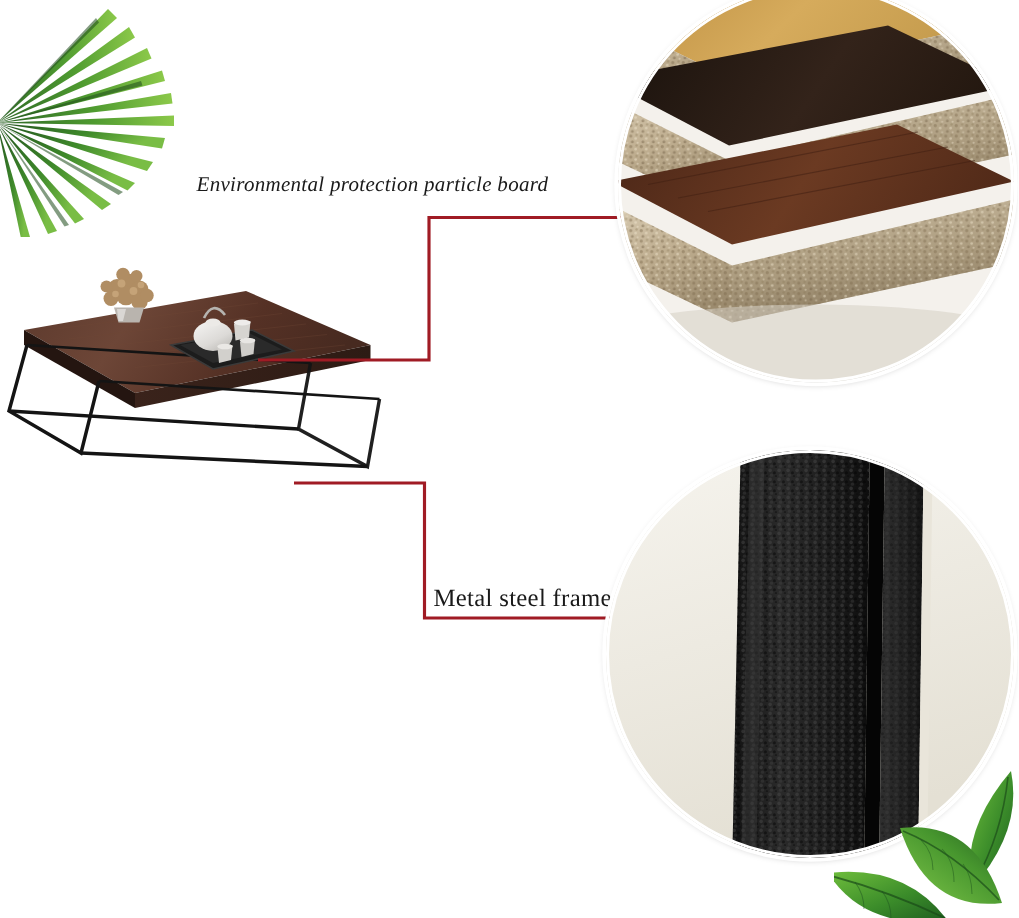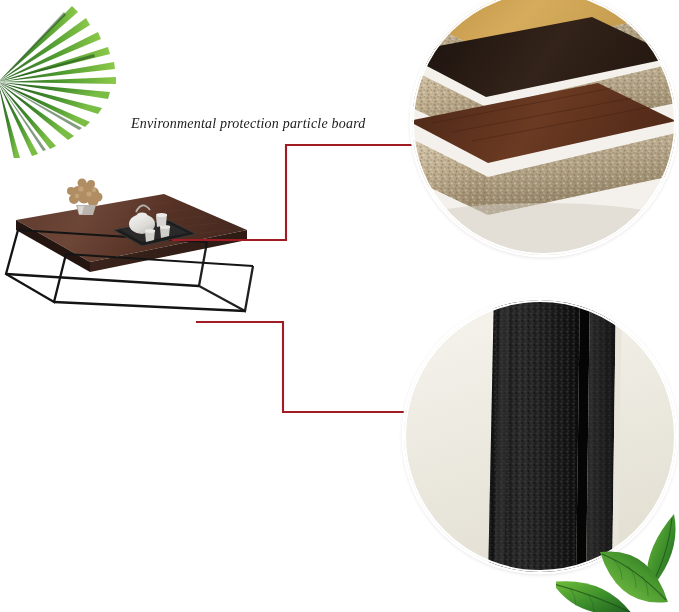--- a/index.html
+++ b/index.html
@@ -207,20 +207,21 @@
 
   <svg class="layer" id="connectors" viewBox="0 0 679 612" xmlns="http://www.w3.org/2000/svg">
 
     <polyline points="430,145 286,145 286,240 172,240" fill="none" stroke="#a01b24" stroke-width="2.1"></polyline>
 
     <polyline points="196,322 283,322 283,412 476,412" fill="none" stroke="#a01b24" stroke-width="2.1"></polyline>
   </svg>
 
   <div class="callout-label" id="label-board">Environmental protection particle board</div>
 
+  <div class="callout-label" id="label-frame">Metal steel frame</div>
 
   <div class="inset-circle" id="inset-board">
     <svg class="inset-svg" viewBox="0 0 264 264" xmlns="http://www.w3.org/2000/svg">
       <defs>
         <linearGradient id="chipG" x1="0" y1="0" x2="0.4" y2="1">
           <stop offset="0%" stop-color="#d8cbb2"></stop>
           <stop offset="50%" stop-color="#bfae90"></stop>
           <stop offset="100%" stop-color="#9c8b6e"></stop>
         </linearGradient>
         <linearGradient id="chipG2" x1="0" y1="0" x2="0.3" y2="1">

